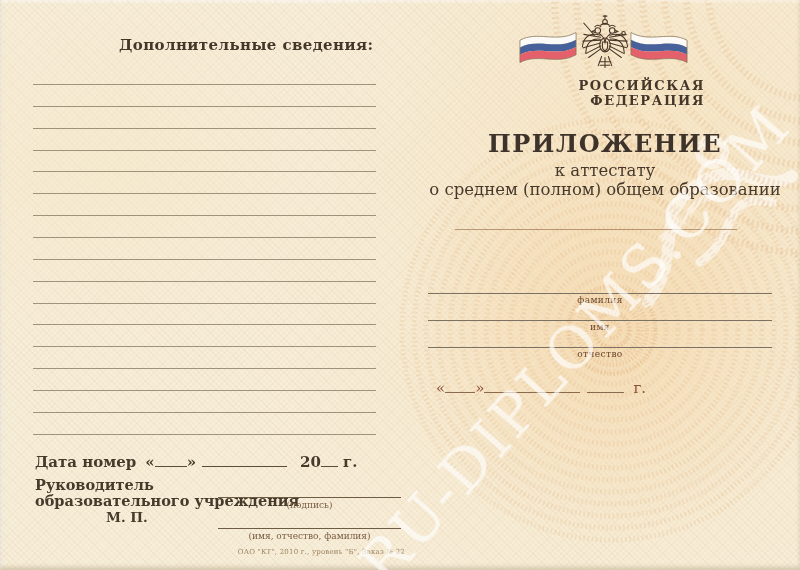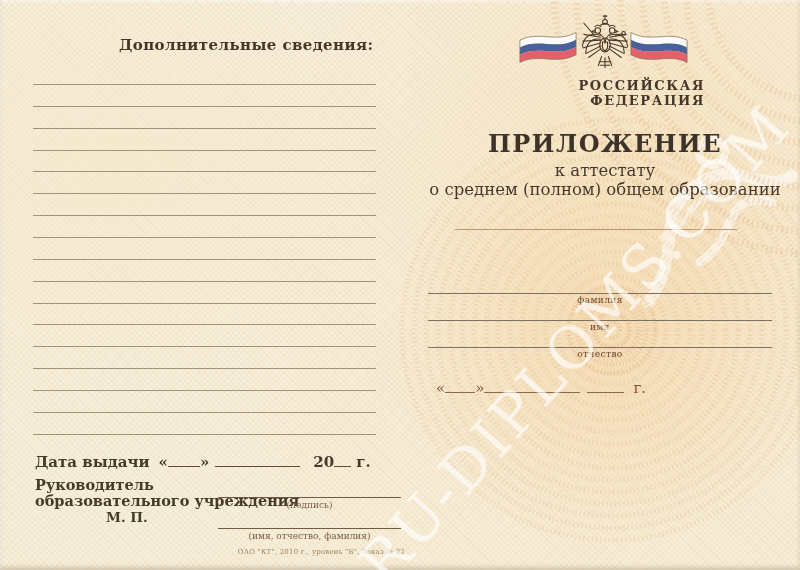--- a/index.html
+++ b/index.html
@@ -152,21 +152,21 @@
         <div class="rule" style="top: 219px;"></div>
         <div class="rule" style="top: 240px;"></div>
         <div class="rule" style="top: 262px;"></div>
         <div class="rule" style="top: 284px;"></div>
         <div class="rule" style="top: 306px;"></div>
         <div class="rule" style="top: 328px;"></div>
         <div class="rule" style="top: 350px;"></div>
       </div>
 
     <div class="issue-row">
-      <span>Дата выдачи</span>
+      <span>Дата номер</span>
       <span class="sp" style="width:9px"></span>
       <span>«</span>
       <span class="u" style="width:32px"></span>
       <span>»</span>
       <span class="sp" style="width:6px"></span>
       <span class="u" style="width:85px"></span>
       <span class="sp" style="width:13px"></span>
       <span>20</span>
       <span class="u" style="width:17px"></span>
       <span class="sp" style="width:5px"></span>

